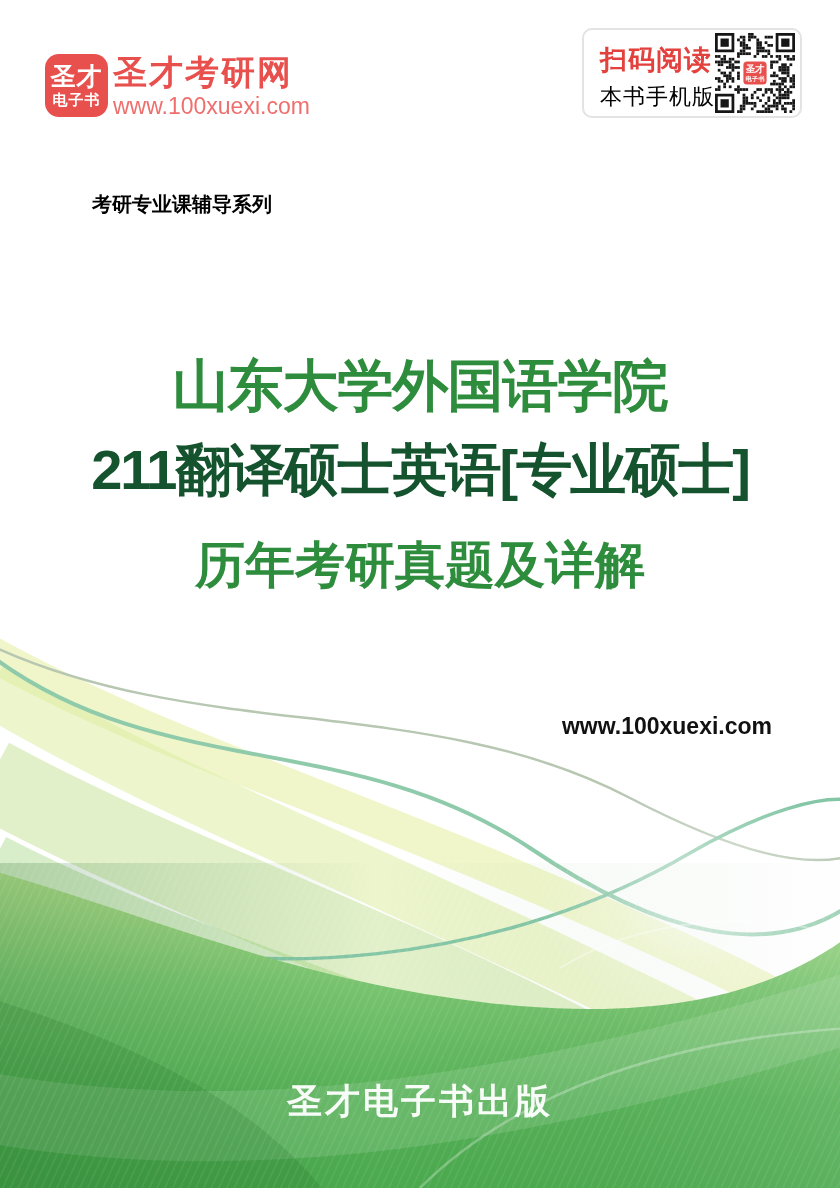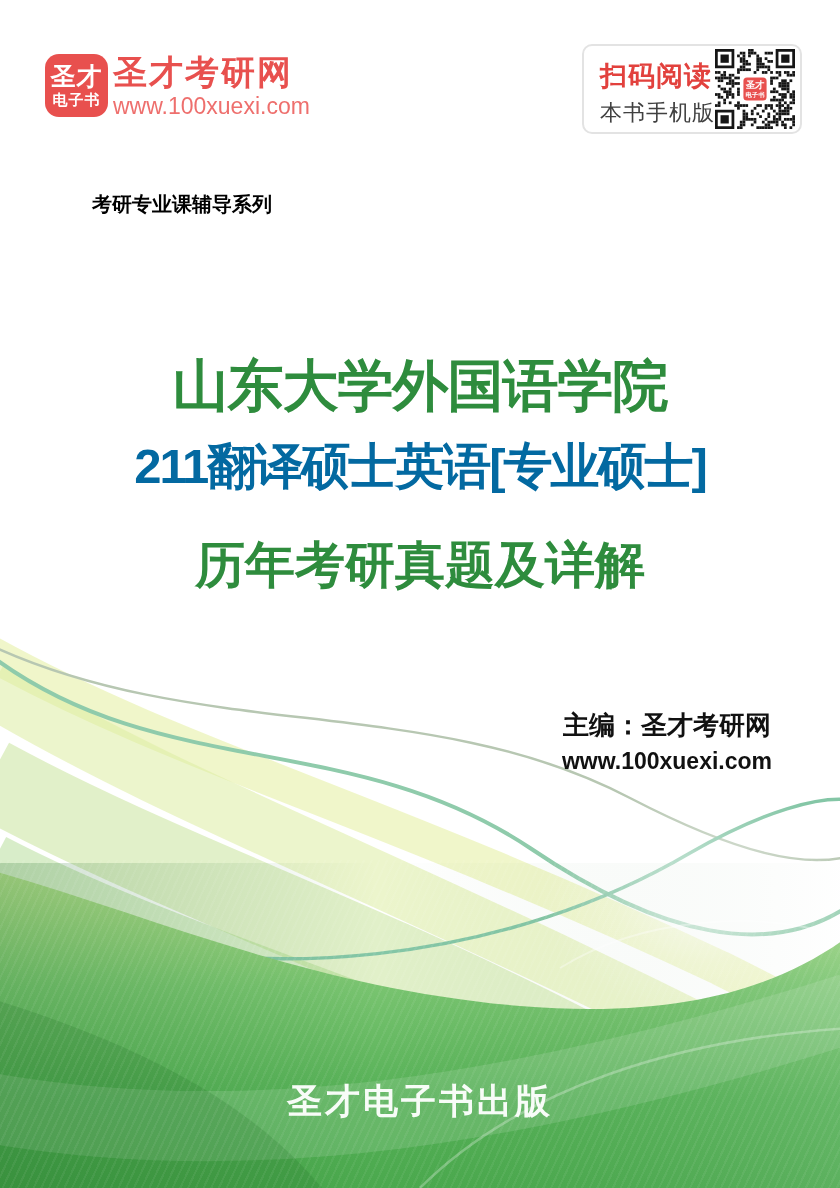--- a/index.html
+++ b/index.html
@@ -30,44 +30,44 @@
   .site-name{
     position:absolute;left:113px;top:50px;
     font-size:34px;font-weight:bold;color:#e8504e;letter-spacing:2px;white-space:nowrap;
   }
   .site-url{
     position:absolute;left:113px;top:93px;
     font-size:23px;color:#ee6f6d;white-space:nowrap;
   }
   
   .qr-box{
-    position:absolute;left:582px;top:44px;width:220px;height:90px;
+    position:absolute;left:582px;top:28px;width:220px;height:90px;
     background:#fff;border:2px solid #e3e3e3;border-radius:10px;box-sizing:border-box;
   }
   .qr-line1{
     position:absolute;left:16px;top:12px;
     font-size:27px;font-weight:bold;color:#e2413d;letter-spacing:1px;white-space:nowrap;
   }
   .qr-line2{
     position:absolute;left:16px;top:52px;
-    font-size:22px;color:#404040;letter-spacing:1px;white-space:nowrap;
+    font-size:22px;color:#000000;letter-spacing:1px;white-space:nowrap;
   }
   .qr-code{position:absolute;right:5px;top:3px;width:80px;height:80px;}
   .qr-code .center-text{font-family:"Liberation Sans",sans-serif;font-weight:bold;fill:#ffffff;}
   
   .series{
     position:absolute;left:92px;top:191px;
     font-size:20px;font-weight:bold;color:#000;white-space:nowrap;
   }
   .title1,.title2,.title3{
     position:absolute;left:0;width:840px;margin:0;
     text-align:center;font-weight:900;line-height:1;white-space:nowrap;
   }
   .title1{top:358px;font-size:56px;color:#2e8c3d;letter-spacing:-1px;}
-  .title2{top:442px;font-size:49px;color:#0369a1;letter-spacing:-2px;}
+  .title2{top:442px;font-size:56px;color:#14532d;letter-spacing:-2px;}
   .title3{top:540px;font-size:50px;color:#2e8c3d;}
   
   .editor{
     position:absolute;right:68px;top:708px;text-align:center;
   }
   .editor-line1{font-size:26px;font-weight:bold;color:#111;white-space:nowrap;}
   .editor-line2{font-size:23px;font-weight:bold;color:#111;margin-top:5px;white-space:nowrap;}
   
   .publisher{
     position:absolute;left:0;top:1078px;width:840px;text-align:center;
@@ -395,19 +395,18 @@
     </svg>
   </div>
 
   <div class="series">考研专业课辅导系列</div>
 
   <h1 class="title1">山东大学外国语学院</h1>
   <h1 class="title2">211翻译硕士英语[专业硕士]</h1>
   <h1 class="title3">历年考研真题及详解</h1>
 
   <div class="editor">
-    <div class="editor-line1">主编：圣才考研网</div>
     <div class="editor-line2">www.100xuexi.com</div>
   </div>
 
   <div class="publisher">圣才电子书出版</div>
 
 </div>
 
 </body></html>

